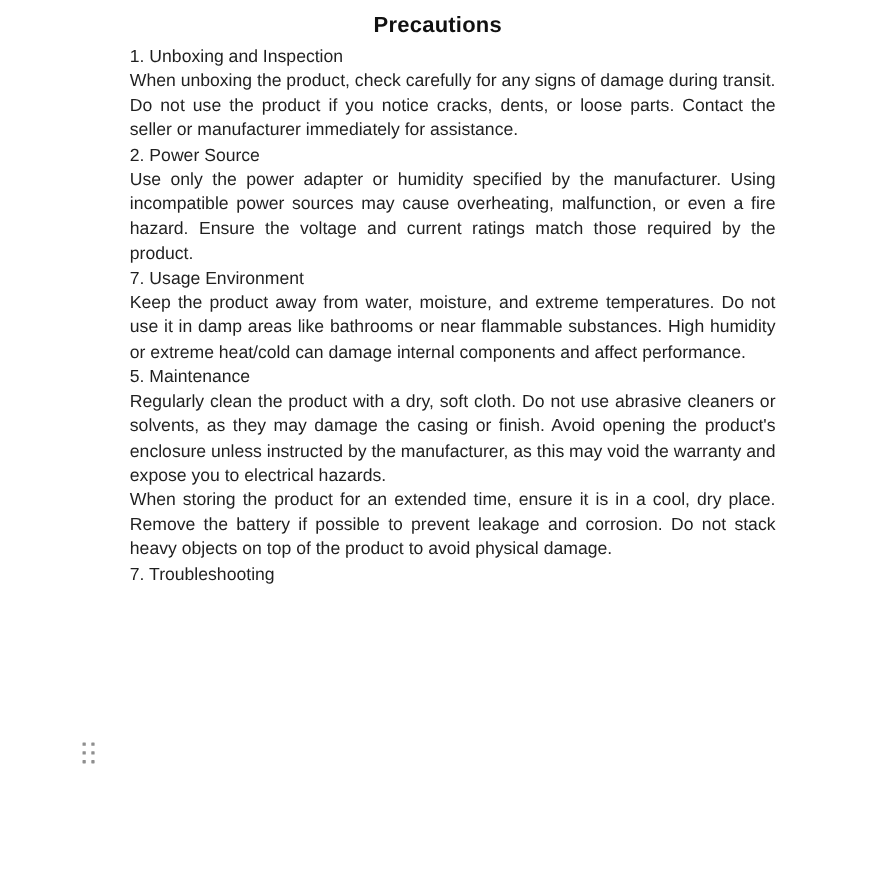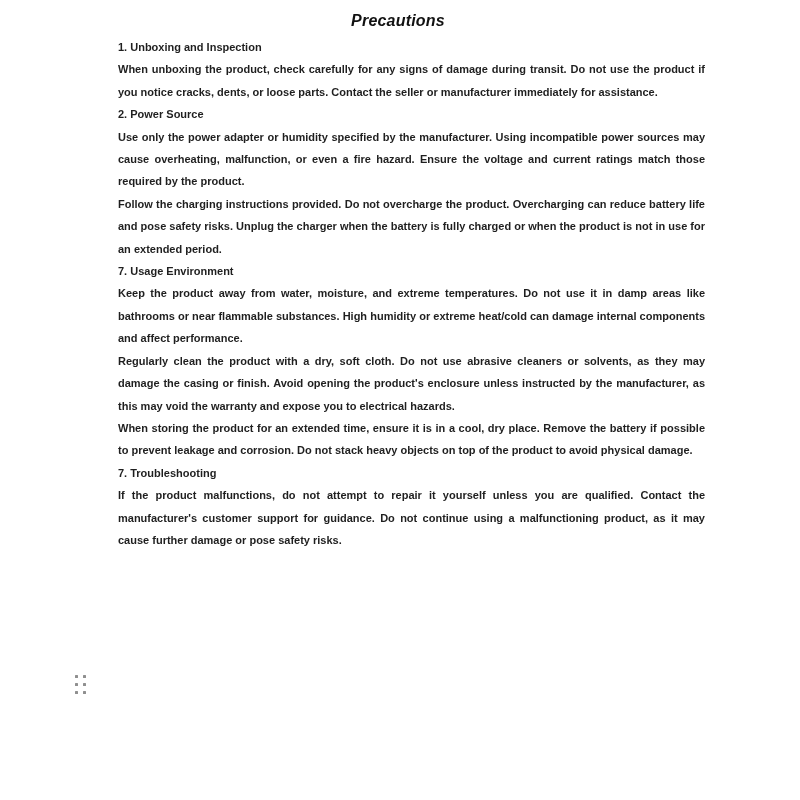--- a/index.html
+++ b/index.html
@@ -16,32 +16,30 @@
     overflow: hidden;
   }
   .page {
     position: absolute;
     inset: 0;
     background: #ffffff;
   }
   .title {
     margin: 12px 4px 4px 0;
     text-align: center;
-    font-size: 16px;
+    font-size: 20px;
     font-weight: 700;
     color: #111111;
     letter-spacing: 0.2px;
-    font-style: italic;
   }
   .content {
     margin: 6px 95px 0 118px;
-    font-size: 11px;
+    font-size: 16px;
     line-height: 22.4px;
     color: #1f1f1f;
-    font-weight: bold;
   }
   .section {
     margin: 0;
   }
   .heading {
     margin: 0;
     text-align: left;
     white-space: nowrap;
   }
   .para {
@@ -84,39 +82,38 @@
       <div class="heading">1. Unboxing and Inspection</div>
       <p class="para">When unboxing the product, check carefully for any signs of damage during transit. Do not use the product if you notice cracks, dents, or loose parts. Contact the seller or manufacturer immediately for assistance.</p>
     </div>
 
     <div class="section">
       <div class="heading">2. Power Source</div>
       <p class="para">Use only the power adapter or humidity specified by the manufacturer. Using incompatible power sources may cause overheating, malfunction, or even a fire hazard. Ensure the voltage and current ratings match those required by the product.</p>
     </div>
 
     <div class="section">
-      <p class="para">Follow the charging instructions provided. Do not overcharge the product. Overcharging can reduce battery life and pose safety risks. Unplug the charger when the battery is fully charged or when the product is not in use for an extended period.</p>
     </div>
 
     <div class="section">
       <div class="heading">7. Usage Environment</div>
       <p class="para">Keep the product away from water, moisture, and extreme temperatures. Do not use it in damp areas like bathrooms or near flammable substances. High humidity or extreme heat/cold can damage internal components and affect performance.</p>
     </div>
 
     <div class="section">
+      <div class="heading">5. Maintenance</div>
       <p class="para">Regularly clean the product with a dry, soft cloth. Do not use abrasive cleaners or solvents, as they may damage the casing or finish. Avoid opening the product's enclosure unless instructed by the manufacturer, as this may void the warranty and expose you to electrical hazards.</p>
     </div>
 
     <div class="section">
       <p class="para">When storing the product for an extended time, ensure it is in a cool, dry place. Remove the battery if possible to prevent leakage and corrosion. Do not stack heavy objects on top of the product to avoid physical damage.</p>
     </div>
 
     <div class="section">
       <div class="heading">7. Troubleshooting</div>
-      <p class="para">If the product malfunctions, do not attempt to repair it yourself unless you are qualified. Contact the manufacturer's customer support for guidance. Do not continue using a malfunctioning product, as it may cause further damage or pose safety risks.</p>
     </div>
 
   </div>
 
   <div class="drag-handle">
     <span class="dot d1"></span>
     <span class="dot d2"></span>
     <span class="dot d3"></span>
     <span class="dot d4"></span>
     <span class="dot d5"></span>

